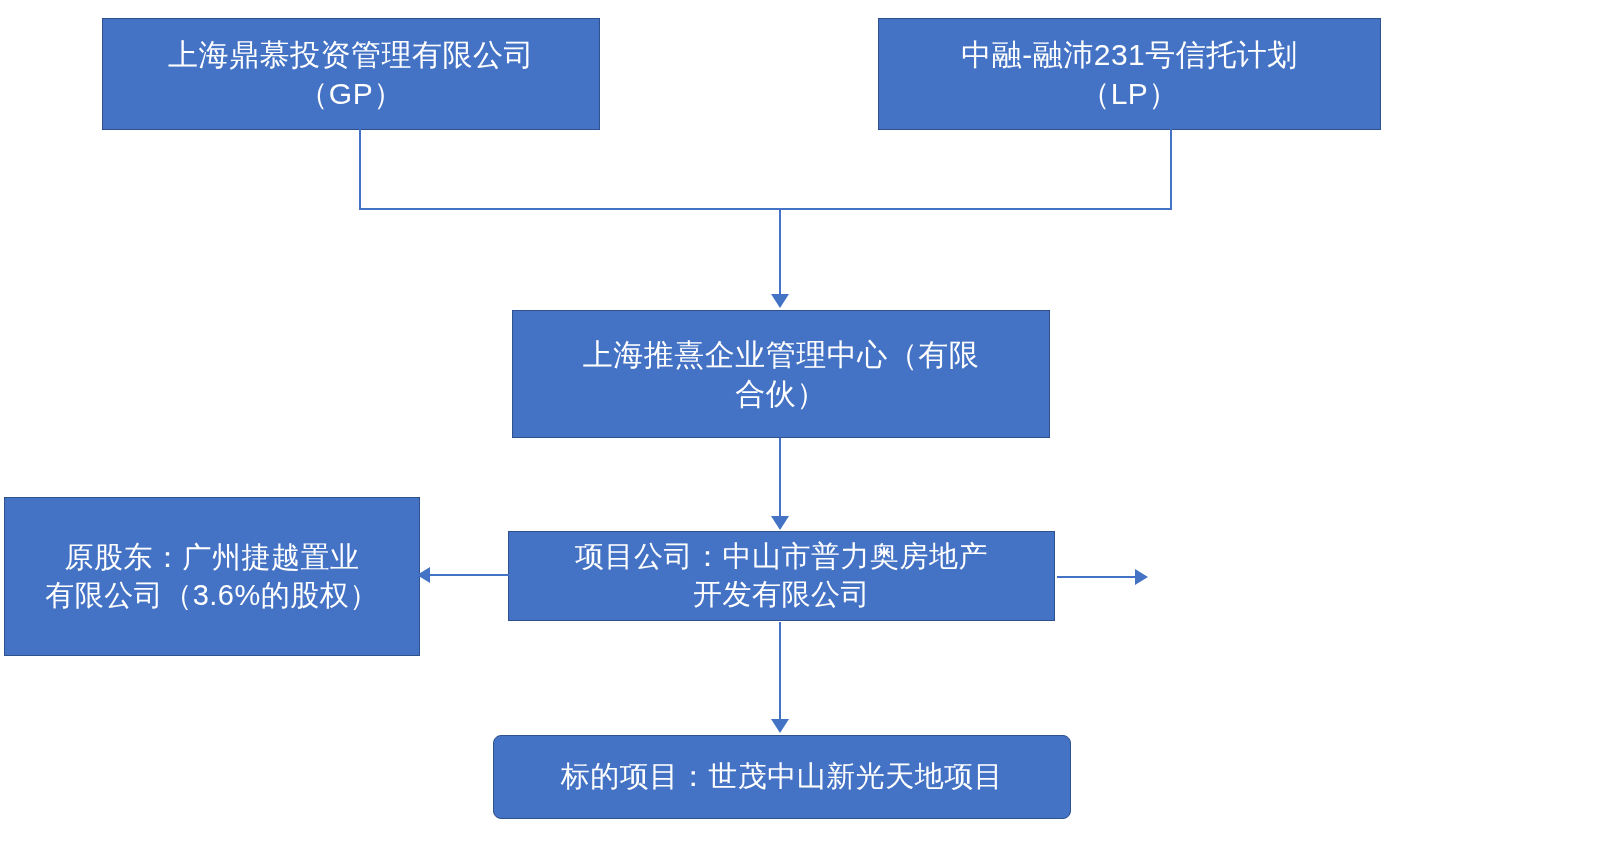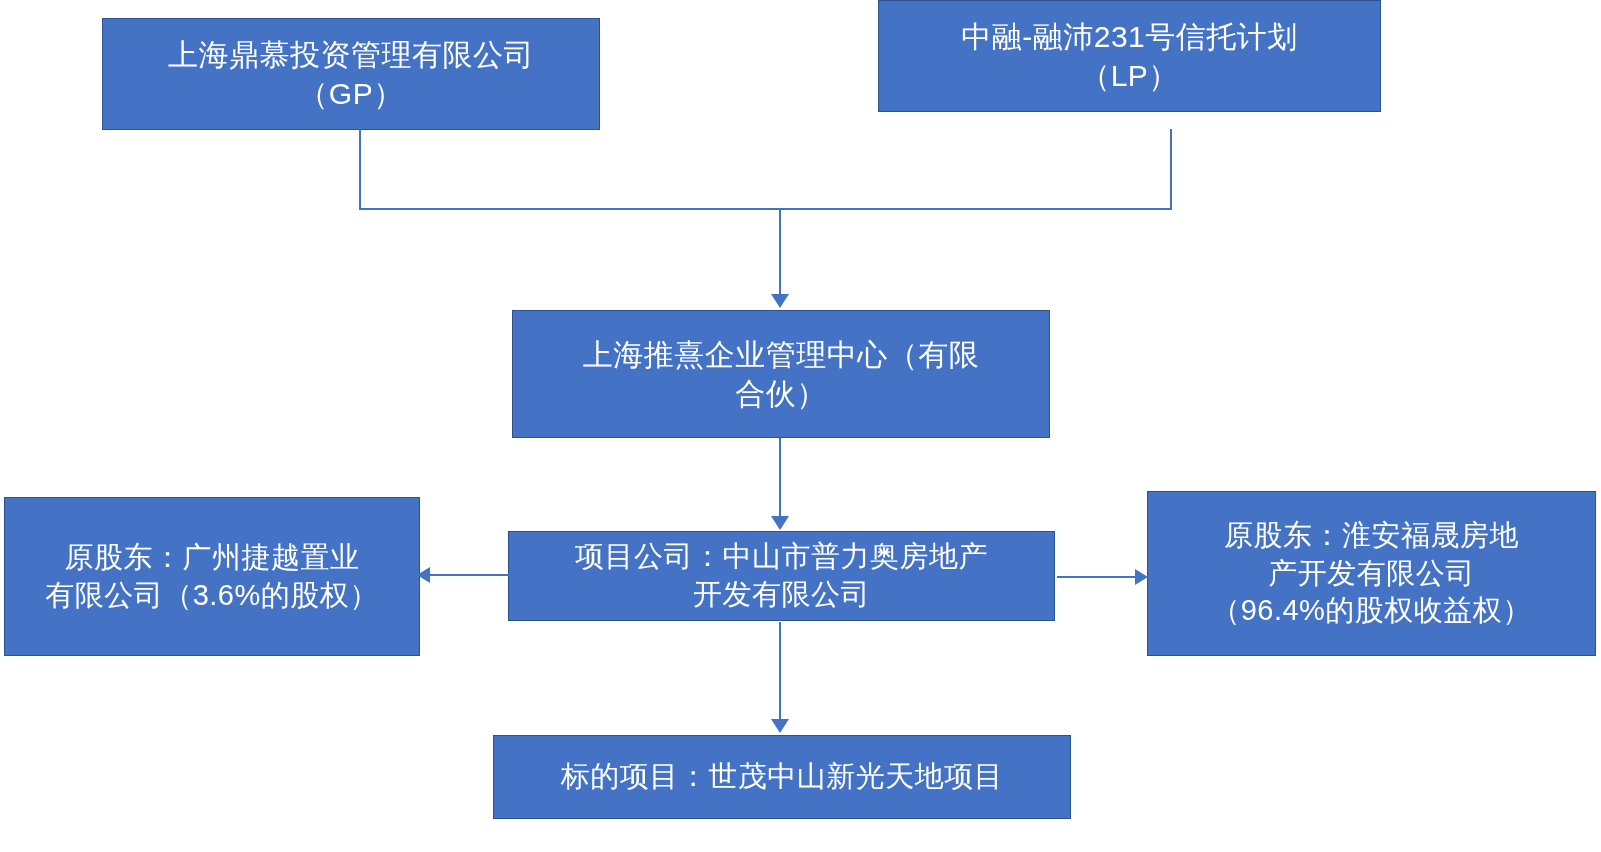--- a/index.html
+++ b/index.html
@@ -30,26 +30,26 @@
     text-align: center;
     line-height: 1.30;
     letter-spacing: 0.5px;
     white-space: pre-line;
     padding: 0 6px;
     font-weight: 400;
   }
 
   
   #node-gp        { left: 102px;  top: 18px;   width: 498px;  height: 112px; font-size: 30px; }
-  #node-lp        { left: 878px;  top: 0;   width: 503px;  height: 112px; font-size: 30px; }
+  #node-lp        { left: 878px;  top: 18px;   width: 503px;  height: 112px; font-size: 30px; }
   #node-spv       { left: 512px;  top: 310px;  width: 538px;  height: 128px; font-size: 30px; }
   #node-project   { left: 508px;  top: 531px;  width: 547px;  height: 90px;  font-size: 29px; }
   #node-left      { left: 4px;    top: 497px;  width: 416px;  height: 159px; font-size: 29px; }
   #node-right     { left: 1147px; top: 491px;  width: 449px;  height: 165px; font-size: 29px; }
-  #node-bottom    { left: 493px;  top: 735px;  width: 578px;  height: 84px;  font-size: 29px; }
+  #node-bottom    { left: 493px;  top: 735px;  width: 578px;  height: 84px;  font-size: 29px; border-radius: 8px; }
 
   
   .conn-v, .conn-h {
     position: absolute;
     background: #4472C4;
   }
   .conn-v { width: 2px; }
   .conn-h { height: 2px; }
 
   .arrowhead {
@@ -109,23 +109,20 @@
 
   <div class="node" id="node-project">项目公司：中山市普力奥房地产
 开发有限公司</div>
 
   <div class="node" id="node-spv">上海推熹企业管理中心（有限
 合伙）</div>
 
   <div class="node" id="node-left">原股东：广州捷越置业
 有限公司（3.6%的股权）</div>
 
-  <div class="node" id="node-right">原股东：淮安福晟房地
-产开发有限公司
-（96.4%的股权收益权）</div>
 
   <div class="node" id="node-bottom">标的项目：世茂中山新光天地项目</div>
 
   <div class="conn-v" id="merge-left-drop"></div>
   <div class="conn-v" id="merge-right-drop"></div>
   <div class="conn-h" id="merge-bar"></div>
   <div class="conn-v" id="merge-down"></div>
   <div class="arrowhead arrow-down" id="merge-down-head"></div>
 
   <div class="conn-v" id="spv-down"></div>

